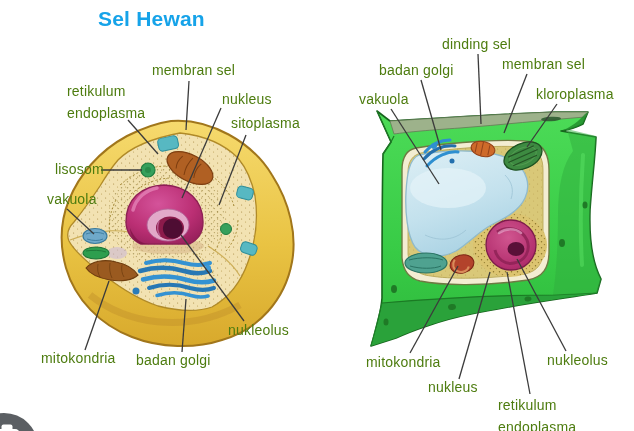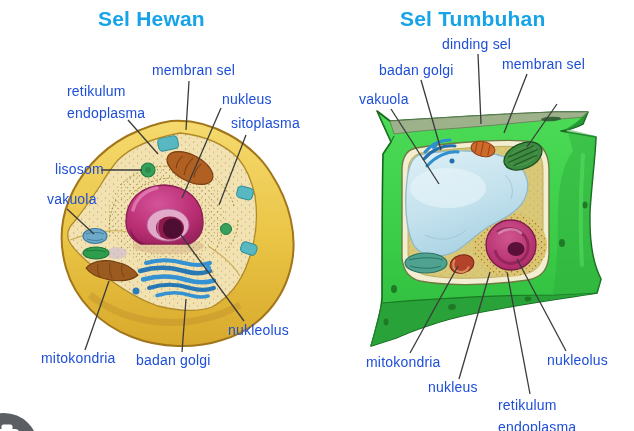--- a/index.html
+++ b/index.html
@@ -2,21 +2,21 @@
 <html style="--title-color: #16a3e9;"><head>
 <meta charset="utf-8">
 <style>
   html,body{margin:0;padding:0;}
   body{width:634px;height:431px;overflow:hidden;background:#fff;position:relative;
        font-family:"Liberation Sans",sans-serif;}
   .stage{position:absolute;left:0;top:0;width:634px;height:431px;overflow:hidden;}
   .stage svg{position:absolute;left:0;top:0;}
   .cell-title{position:absolute;font-size:21px;font-weight:bold;letter-spacing:.2px;
        color:var(--title-color,#16a3e9);white-space:nowrap;}
-  .lbl{position:absolute;font-size:14px;line-height:17px;letter-spacing:.2px;color:#1d4ed8;white-space:nowrap;}
+  .lbl{position:absolute;font-size:14px;line-height:17px;letter-spacing:.2px;color:#4d7c0f;white-space:nowrap;}
   .lbl.wrap{white-space:normal;width:86px;line-height:22px;}
 </style>
 </head>
 <body style="background: rgb(255, 255, 255);">
 
 <div class="stage">
 
 <svg width="634" height="431" viewBox="0 0 634 431">
   <defs>
     <linearGradient id="yellowBody" x1="0" y1="0" x2="0" y2="1">
@@ -318,34 +318,34 @@
   <g>
     <circle cx="4" cy="447" r="34" fill="#5b5f63"></circle>
     <g fill="#ffffff">
       <rect x="1.5" y="424.5" width="11" height="7" rx="2"></rect>
       <rect x="-9" y="429" width="29" height="23" rx="5"></rect>
     </g>
   </g>
 </svg>
 
 <div class="cell-title" style="left:98px;top:7px;">Sel Hewan</div>
-<div class="cell-title" style="left:400px;top:7px;">Sel Tumbuhan</div>
 
 <div class="lbl" style="left:152px;top:62px;">membran sel</div>
 <div class="lbl wrap" style="left:67px;top:80px;">retikulum endoplasma</div>
 <div class="lbl" style="left:222px;top:91px;">nukleus</div>
 <div class="lbl" style="left:231px;top:115px;">sitoplasma</div>
 <div class="lbl" style="left:47px;top:161px;padding-left:8px;">lisosom</div>
 <div class="lbl" style="left:47px;top:191px;">vakuola</div>
 <div class="lbl" style="left:41px;top:350px;">mitokondria</div>
 <div class="lbl" style="left:136px;top:352px;">badan golgi</div>
 <div class="lbl" style="left:228px;top:322px;">nukleolus</div>
 
 <div class="lbl" style="left:442px;top:36px;">dinding sel</div>
 <div class="lbl" style="left:379px;top:62px;">badan golgi</div>
 <div class="lbl" style="left:502px;top:56px;">membran sel</div>
 <div class="lbl" style="left:359px;top:91px;">vakuola</div>
+<div class="lbl" style="left:536px;top:86px;">kloroplasma</div>
 <div class="lbl" style="left:366px;top:354px;">mitokondria</div>
 <div class="lbl" style="left:428px;top:379px;">nukleus</div>
 <div class="lbl" style="left:547px;top:352px;">nukleolus</div>
 <div class="lbl wrap" style="left:498px;top:394px;">retikulum endoplasma</div>
 
 </div>
 
 </body></html>

